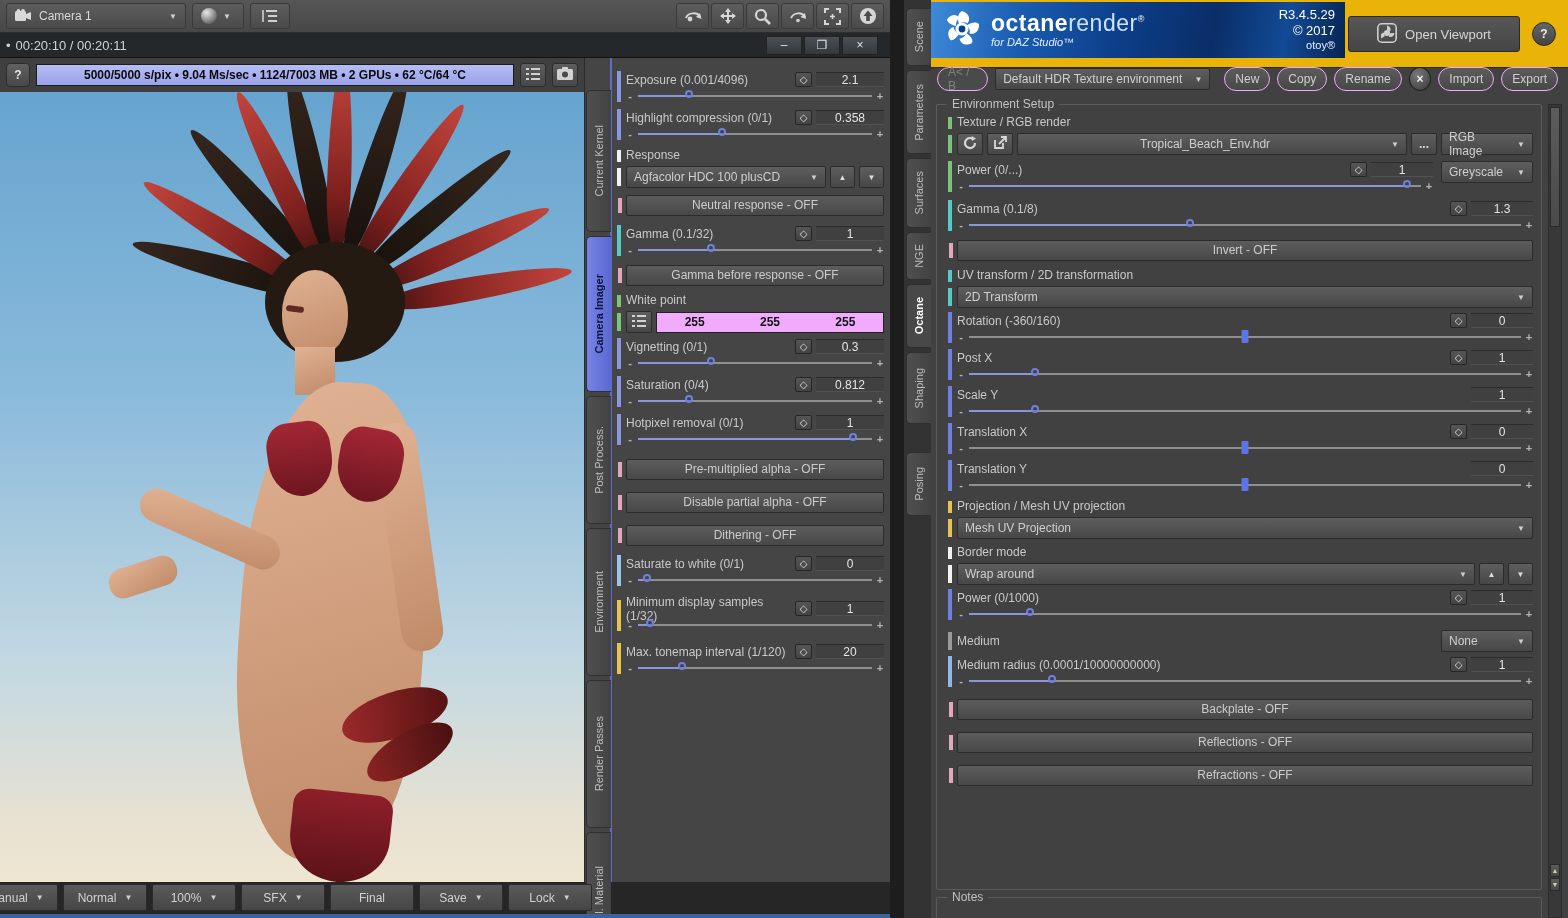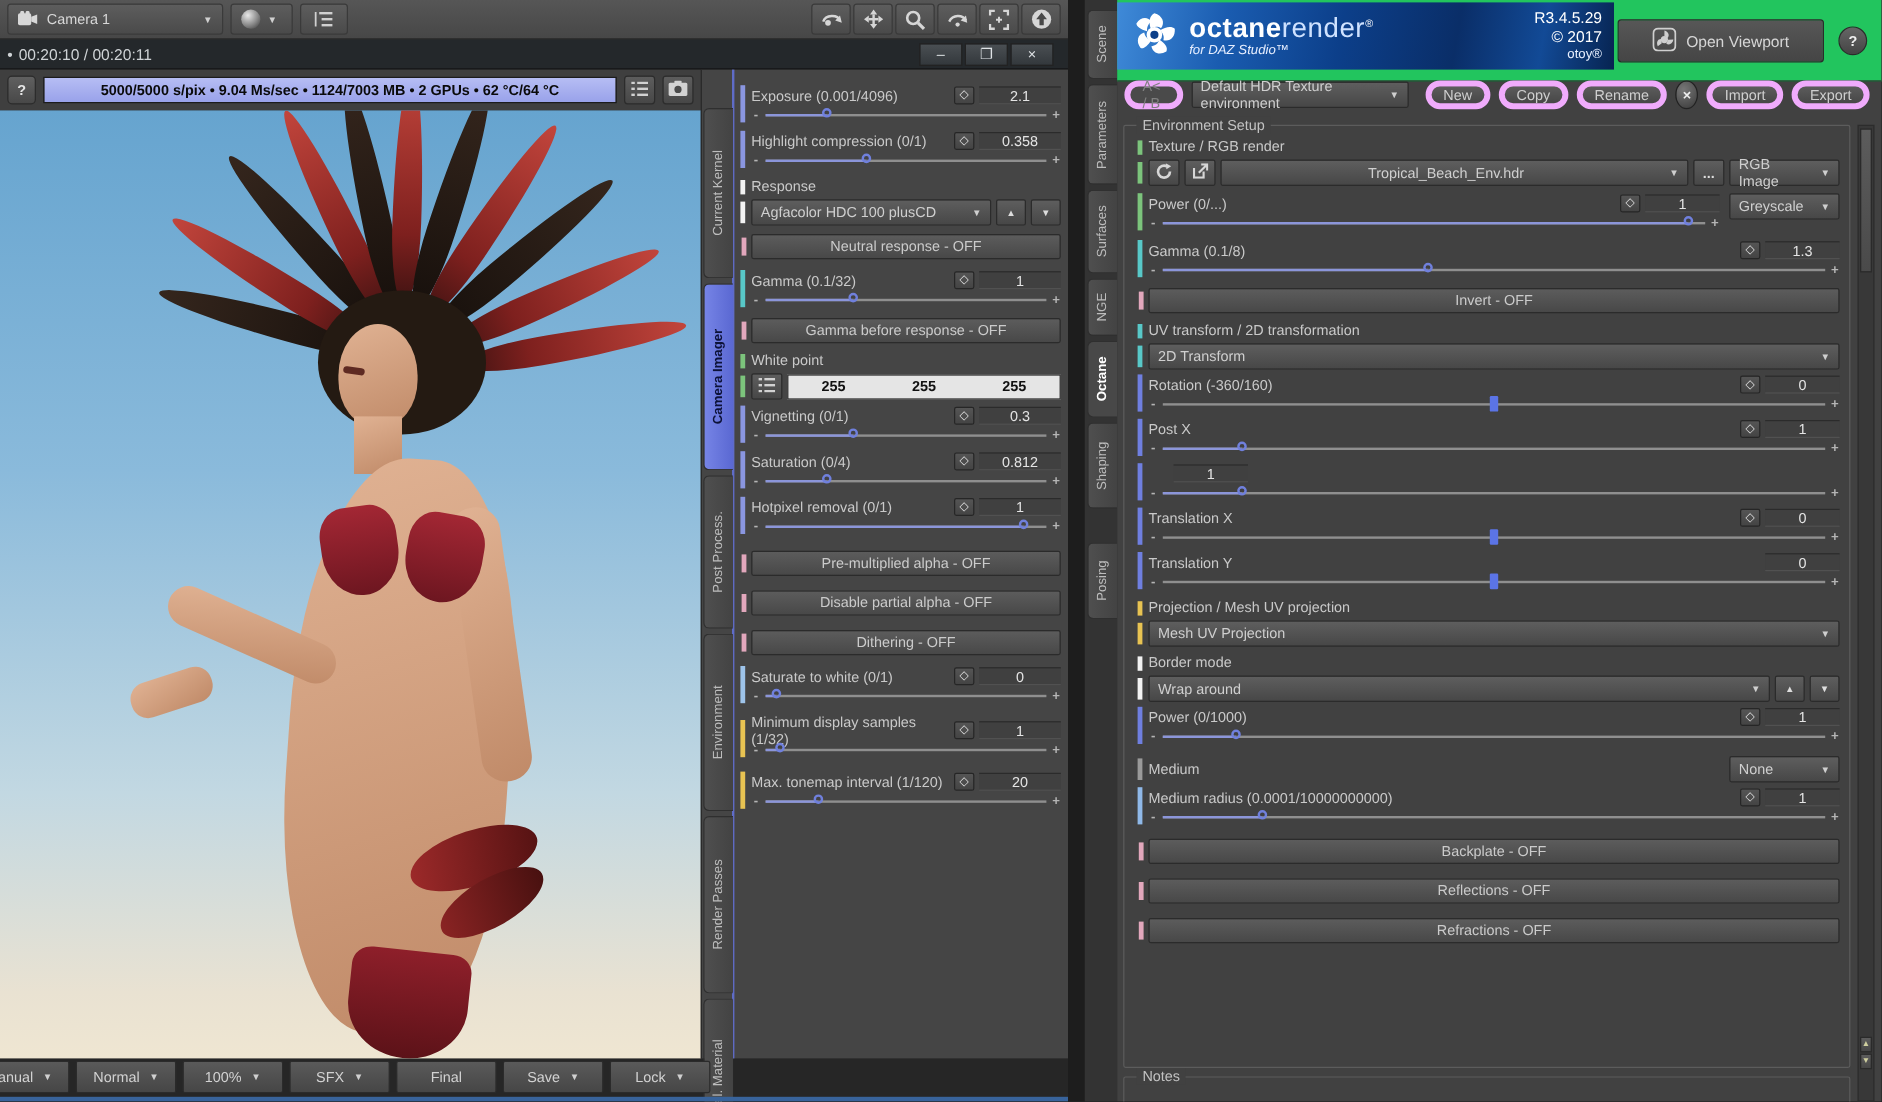--- a/index.html
+++ b/index.html
@@ -78,59 +78,59 @@
 .dd{display:flex;align-items:center;height:22px;background:linear-gradient(#5e5e5e,#474747);
   border:1px solid #2b2b2b;border-radius:2px;padding:0 7px;color:#cfcfcf;gap:6px}
 .dd .dd-a{margin-left:auto;font-size:8px}
 .dd.center{justify-content:center}
 .dd.center .dd-a{margin-left:auto}
 .udbtn{width:25px;height:22px;border:1px solid #2b2b2b;border-radius:2px;background:linear-gradient(#5e5e5e,#474747);
   font-size:8px;color:#ddd;display:flex;align-items:center;justify-content:center}
 .rowflex{display:flex;gap:4px;align-items:center;margin:2px 0 2px 12px;position:relative}
 .rowflex .cbar{left:-9px}
 
-#wp-fields{flex:1;height:21px;background:#e5e5e5;border:1px solid #222;display:flex;align-items:center}
+#wp-fields{flex:1;height:21px;background:#f0abfc;border:1px solid #222;display:flex;align-items:center}
 #wp-fields span{flex:1;text-align:center;color:#111;font-weight:bold}
 .icbtn{width:26px;height:22px;border:1px solid #2b2b2b;border-radius:2px;background:linear-gradient(#5e5e5e,#474747);
   display:flex;align-items:center;justify-content:center}
 
 
 #bottom-bar{left:-26px;top:884px;height:30px;display:flex;gap:5px}
 .bbtn{width:84px;height:27px;background:linear-gradient(#5a5a5a,#464646);border:1px solid #2b2b2b;border-radius:2px;
   color:#d2d2d2;display:flex;align-items:center;justify-content:center;gap:8px}
 .bbtn .arrow{font-size:8px}
 #bottom-strip{left:0;top:914px;width:890px;height:4px;background:#38639b}
 
 
 #octane-gap{left:890px;top:0;width:14px;height:918px;background:#1d1d1d}
 #octane-tabs{left:904px;top:0;width:27px;height:918px;background:#333}
 #octane-tabs .vtab{left:2px;width:25px}
 #octane-tabs .vtab.active{background:#484848}
 #octane-tabs .vtab.active span{color:#fff;font-weight:bold}
 #octane-main{left:931px;top:0;width:637px;height:918px;background:#414141}
 
-#octane-header{position:absolute;left:0;top:0;width:100%;height:68px;background:#22c55e;border-bottom:1px solid #2a2a2a}
+#octane-header{position:absolute;left:0;top:0;width:100%;height:68px;background:#eab308;border-bottom:1px solid #2a2a2a}
 #banner{position:absolute;left:0;top:2px;width:414px;height:56px;
   background:linear-gradient(100deg,#3f8ad8 0%,#1a5cb0 22%,#0c3f8a 45%,#0a2e68 68%,#124a96 85%,#072451 100%);
   display:flex;align-items:center;padding:0 10px;color:#fff}
 #brand-text{margin-left:8px;line-height:1}
 #brand-line1{font-size:23px;letter-spacing:.5px}
 #brand-line1 b{font-weight:bold}
 #brand-line1 .lt{color:#cfe2ff;font-weight:normal}
 #brand-line1 sup{font-size:9px}
 #brand-sub{font-style:italic;font-size:11px;color:#e6eeff;margin-top:2px}
 #banner-right{margin-left:auto;text-align:right;font-size:13px;color:#fff;line-height:1.25}
 #banner-right .otoy{font-size:11px;color:#e8f0ff}
 #open-viewport{position:absolute;right:48px;top:16px;width:172px;height:36px;border:1px solid #2b2b2b;border-radius:3px;
   background:linear-gradient(#575757,#454545);display:flex;align-items:center;justify-content:center;gap:8px;color:#d6d6d6;font-size:13px}
 #oct-help{position:absolute;right:12px;top:22px;width:24px;height:24px;border-radius:50%;background:linear-gradient(#666,#444);
   border:1px solid #2b2b2b;color:#eee;font-weight:bold;text-align:center;line-height:22px}
 
 #preset-row{position:absolute;left:6px;top:66px;right:10px;height:26px;display:flex;gap:7px;align-items:center}
-.pbtn{height:24px;padding:0 10px;background:linear-gradient(#5c5c5c,#474747);border:5px solid #f0abfc;border-radius:12px;
+.pbtn{height:24px;padding:0 10px;background:linear-gradient(#5c5c5c,#474747);border:1px solid #f0abfc;border-radius:12px;
   color:#cfcfcf;display:flex;align-items:center;justify-content:center}
 .pbtn.disabled{color:#808080;background:#4a4a4a}
 #preset-dd{width:248px}
 #del-btn{width:26px;height:24px;border-radius:50%;background:radial-gradient(circle at 35% 30%,#777,#3a3a3a);
   border:1px solid #222;color:#eee;display:flex;align-items:center;justify-content:center;font-weight:bold}
 
 .fieldset{position:absolute;border:1px solid #5c5c5c;border-radius:2px}
 .legend{position:absolute;top:-8px;left:10px;background:#414141;padding:0 5px;color:#c2c2c2}
 #env-box{left:5px;top:104px;right:26px;bottom:28px;padding:10px 8px 4px 8px}
 #notes-box{left:5px;top:897px;right:26px;height:40px}
@@ -769,20 +769,21 @@
             <span class="fill" style="width:12%"></span>
             <span class="knob" style="left:12%"></span>
           </div>
         <span class="send">+</span>
       </div>
     </div>
 
     <div class="param">
       <span class="cbar" style="background:#6f7fe0"></span>
       <div class="phead">
+        <span class="plabel">Scale Y</span>
         <span class="diamond ghost"></span>
         <span class="pvalue">1</span>
       </div>
       <div class="sliderrow">
         <span class="send">-</span>
         <div class="track">
             <span class="fill" style="width:12%"></span>
             <span class="knob" style="left:12%"></span>
           </div>
         <span class="send">+</span>

